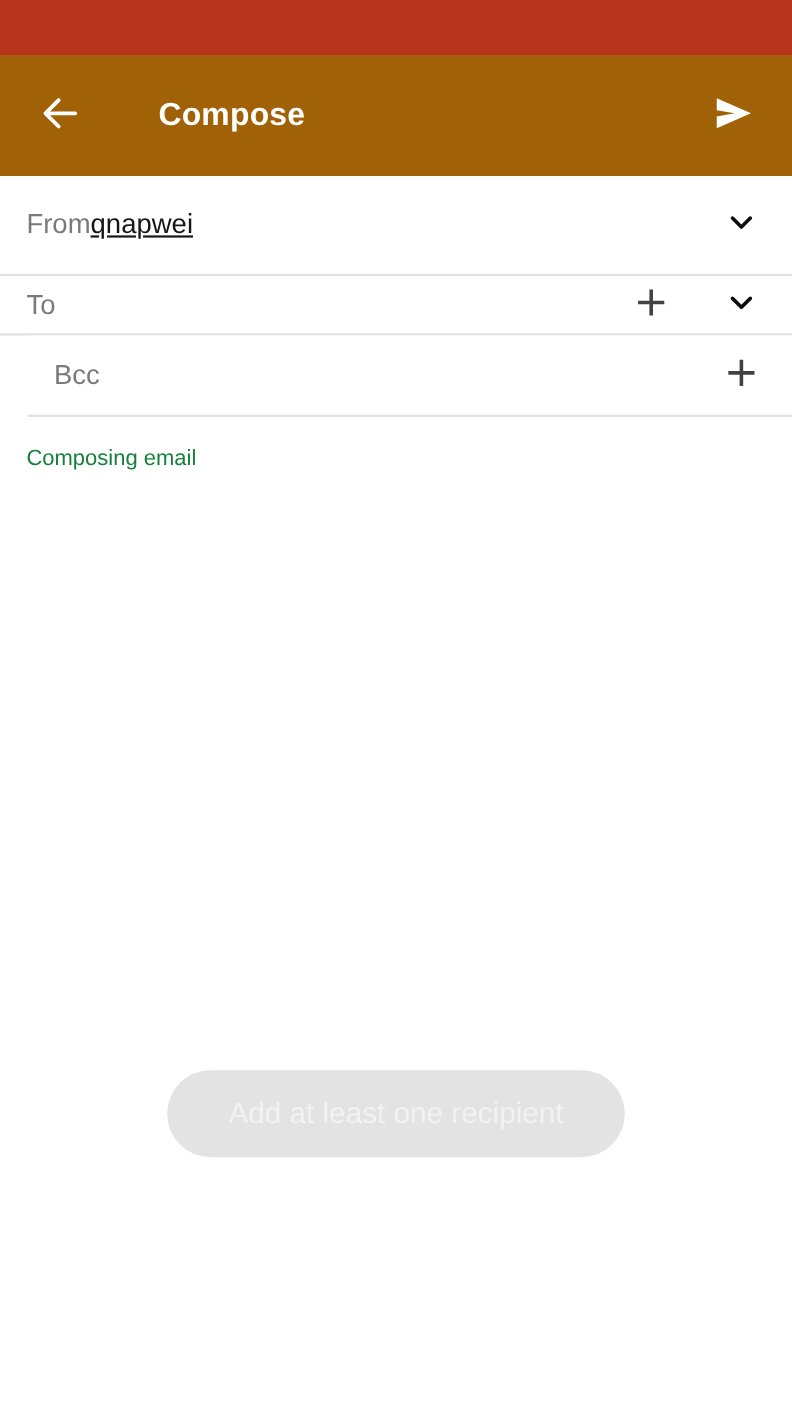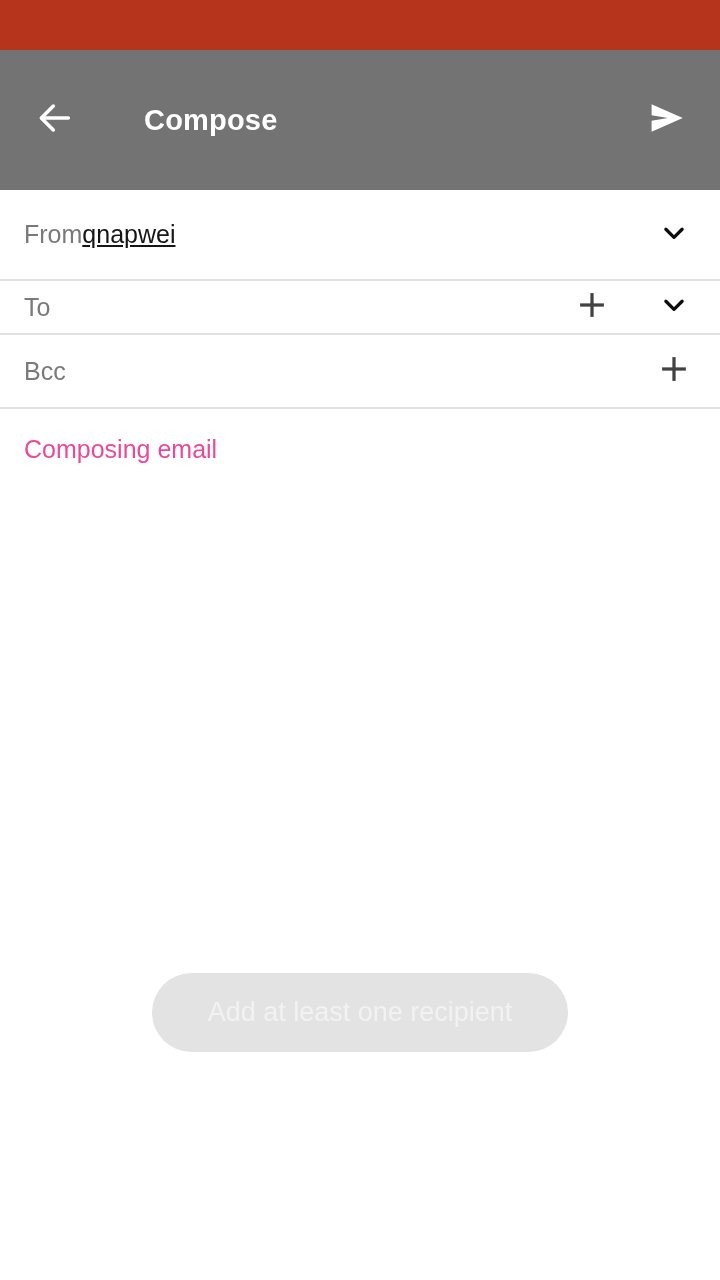--- a/index.html
+++ b/index.html
@@ -17,22 +17,22 @@
   }
 
   
   .status-bar {
     height:50px;
     background:#b7341c;
   }
 
   
   .app-bar {
-    height:140px;
-    background:#737373;
+    height:110px;
+    background:#a16207;
     display:flex;
     align-items:center;
     padding:0 26px;
     position:relative;
   }
   .back-btn {
     width:58px; height:58px;
     display:flex; align-items:center; justify-content:center;
     flex:0 0 auto;
   }
@@ -57,21 +57,21 @@
     position:relative;
     display:flex;
     align-items:center;
     border-bottom:2px solid #e0e0e0;
     padding:0 24px;
     background:#ffffff;
   }
   .row-from { height:91px;justify-content:space-between; }
   .row-to   { height:54px; }
   .row-cc   { height:74px; }
-  .row-bcc  { height:74px; }
+  .row-bcc  { height:74px;margin-left:25px; }
   .row-subject { height:74px; }
 
   .field-label {
     color:#7a7a7a;
     font-size:25px;
     line-height:1;
     flex:0 0 auto;
   }
 
   .field-value {
@@ -94,22 +94,22 @@
     display:flex; align-items:center; justify-content:center;
   }
 
   
   .body-area {
     padding:28px 24px 0 24px;
     background:#ffffff;
     height:620px;
   }
   .body-placeholder {
-    color:#ec4899;
-    font-size:25px;
+    color:#15803d;
+    font-size:20px;
     line-height:1;
   }
 
   
   .toast {
     position:absolute;
     left:152px;
     top:973px;
     width:416px;
     height:79px;

